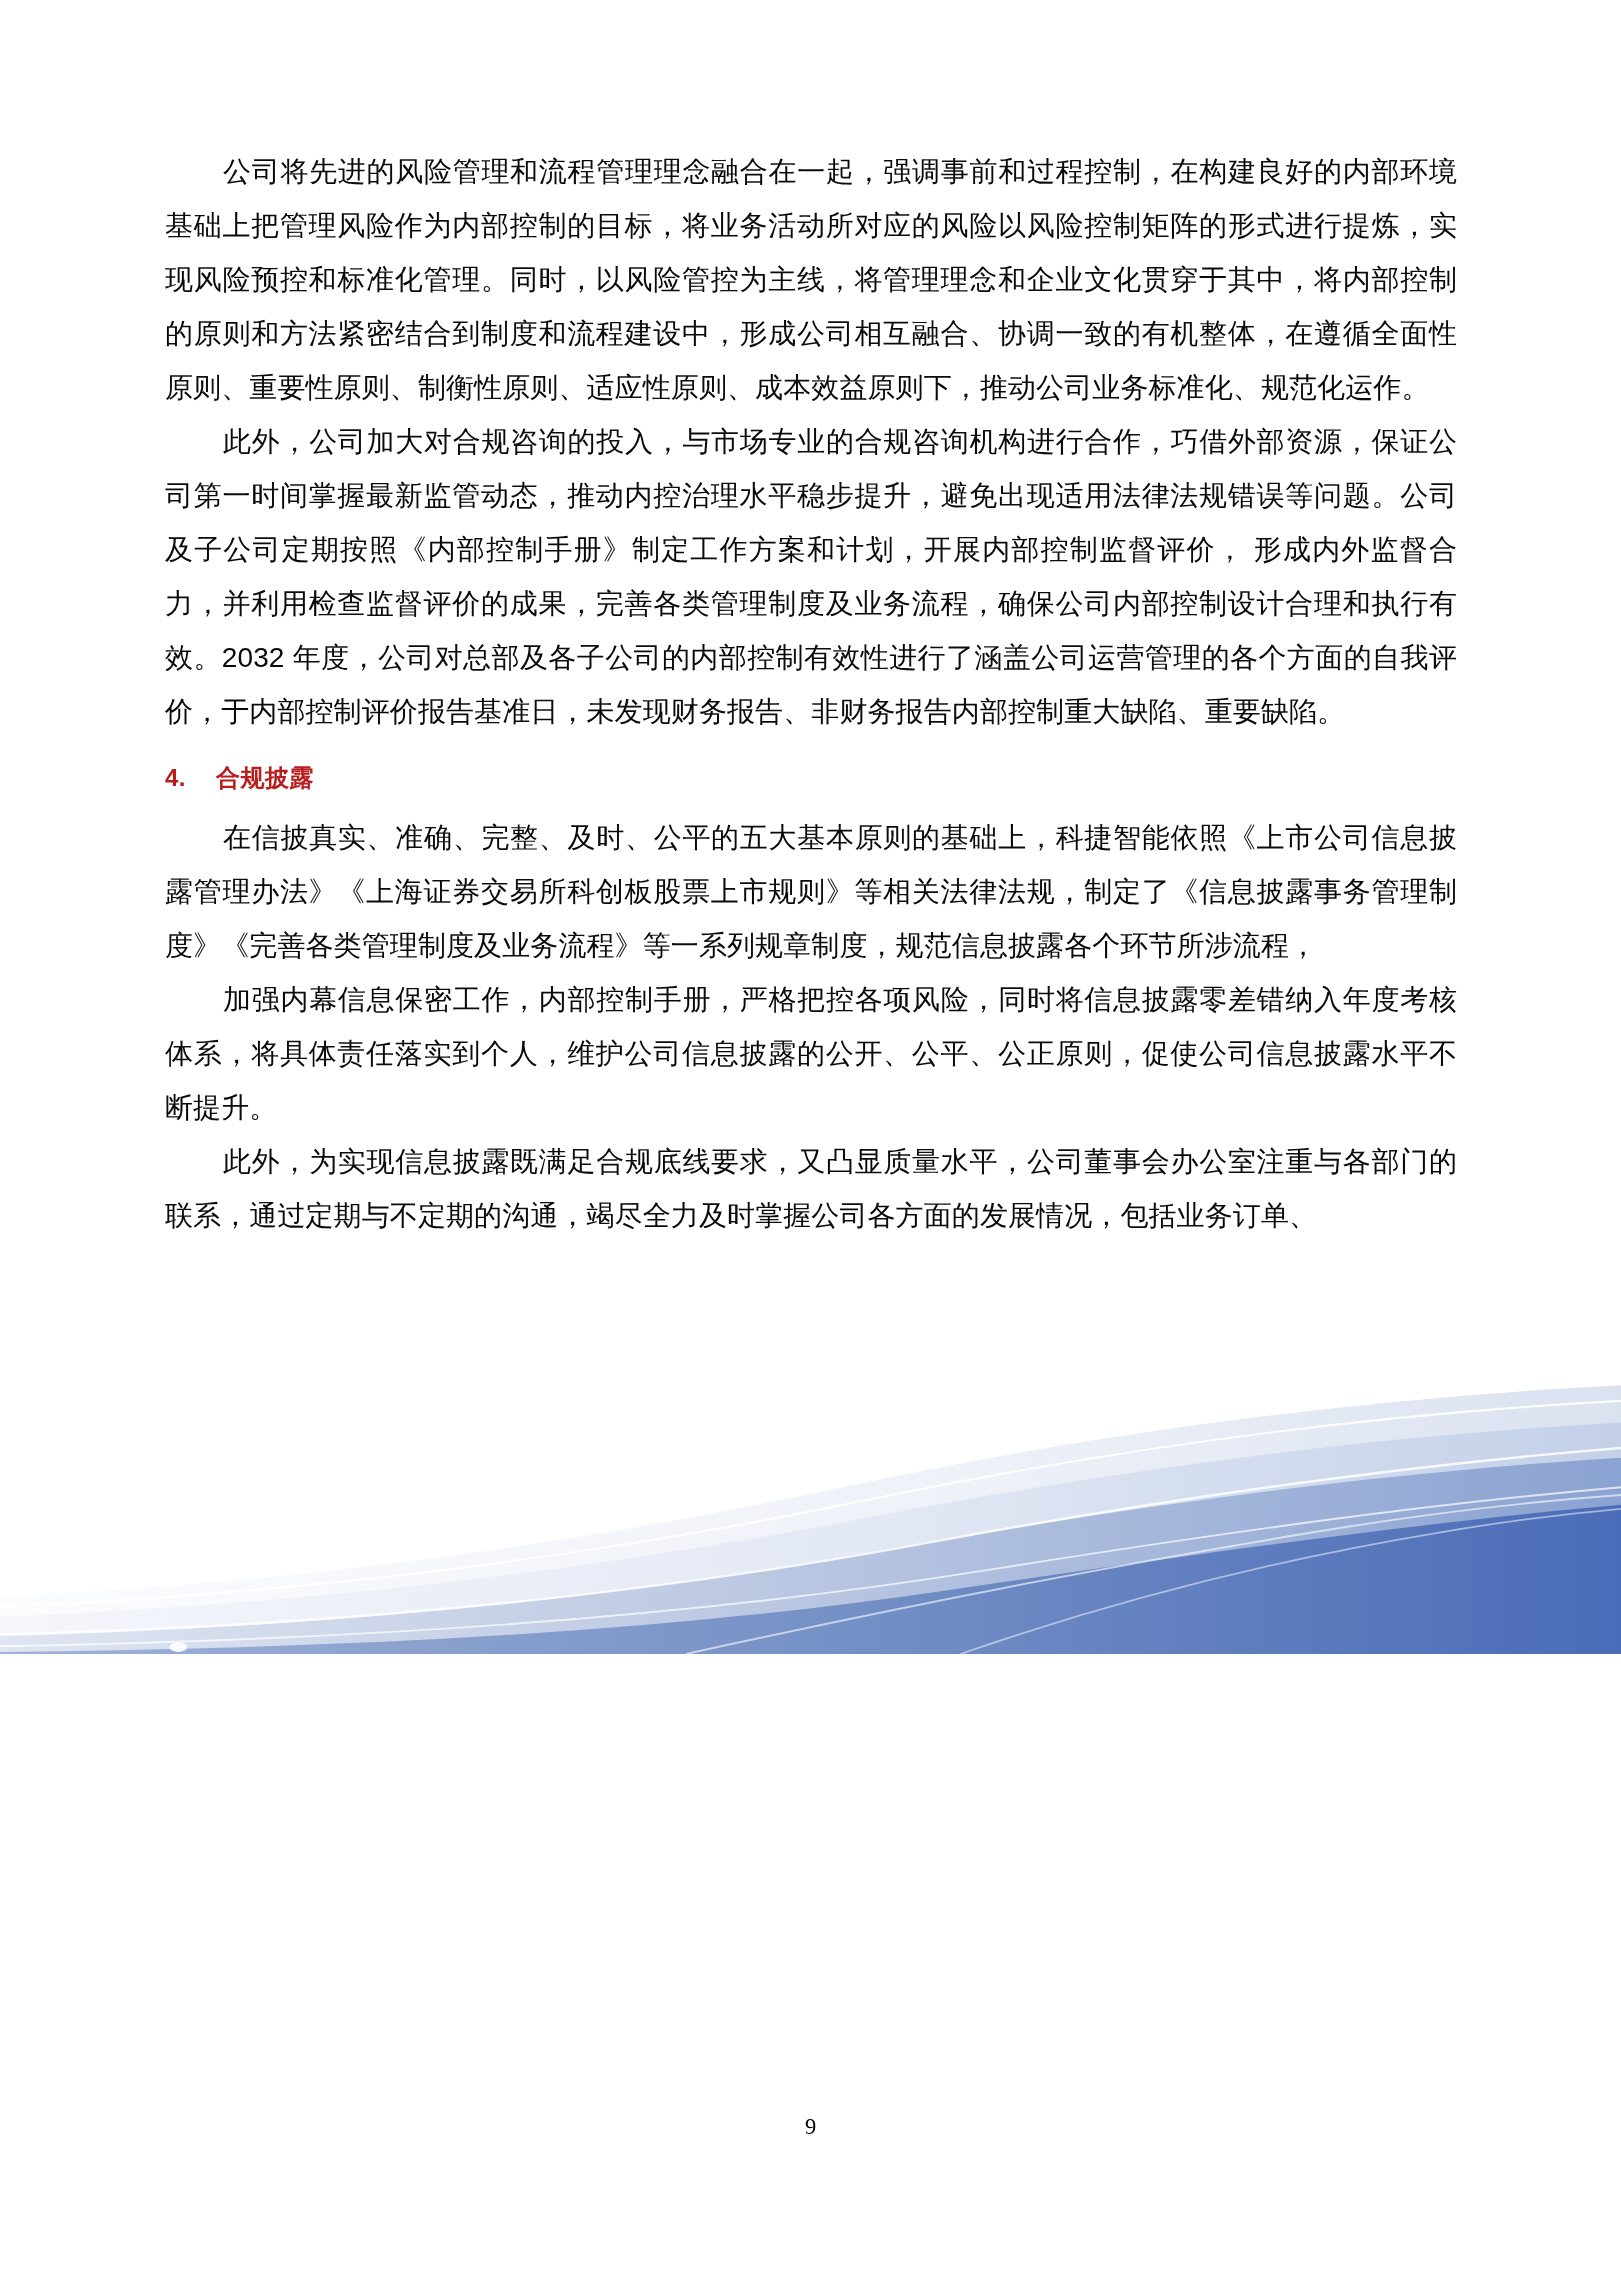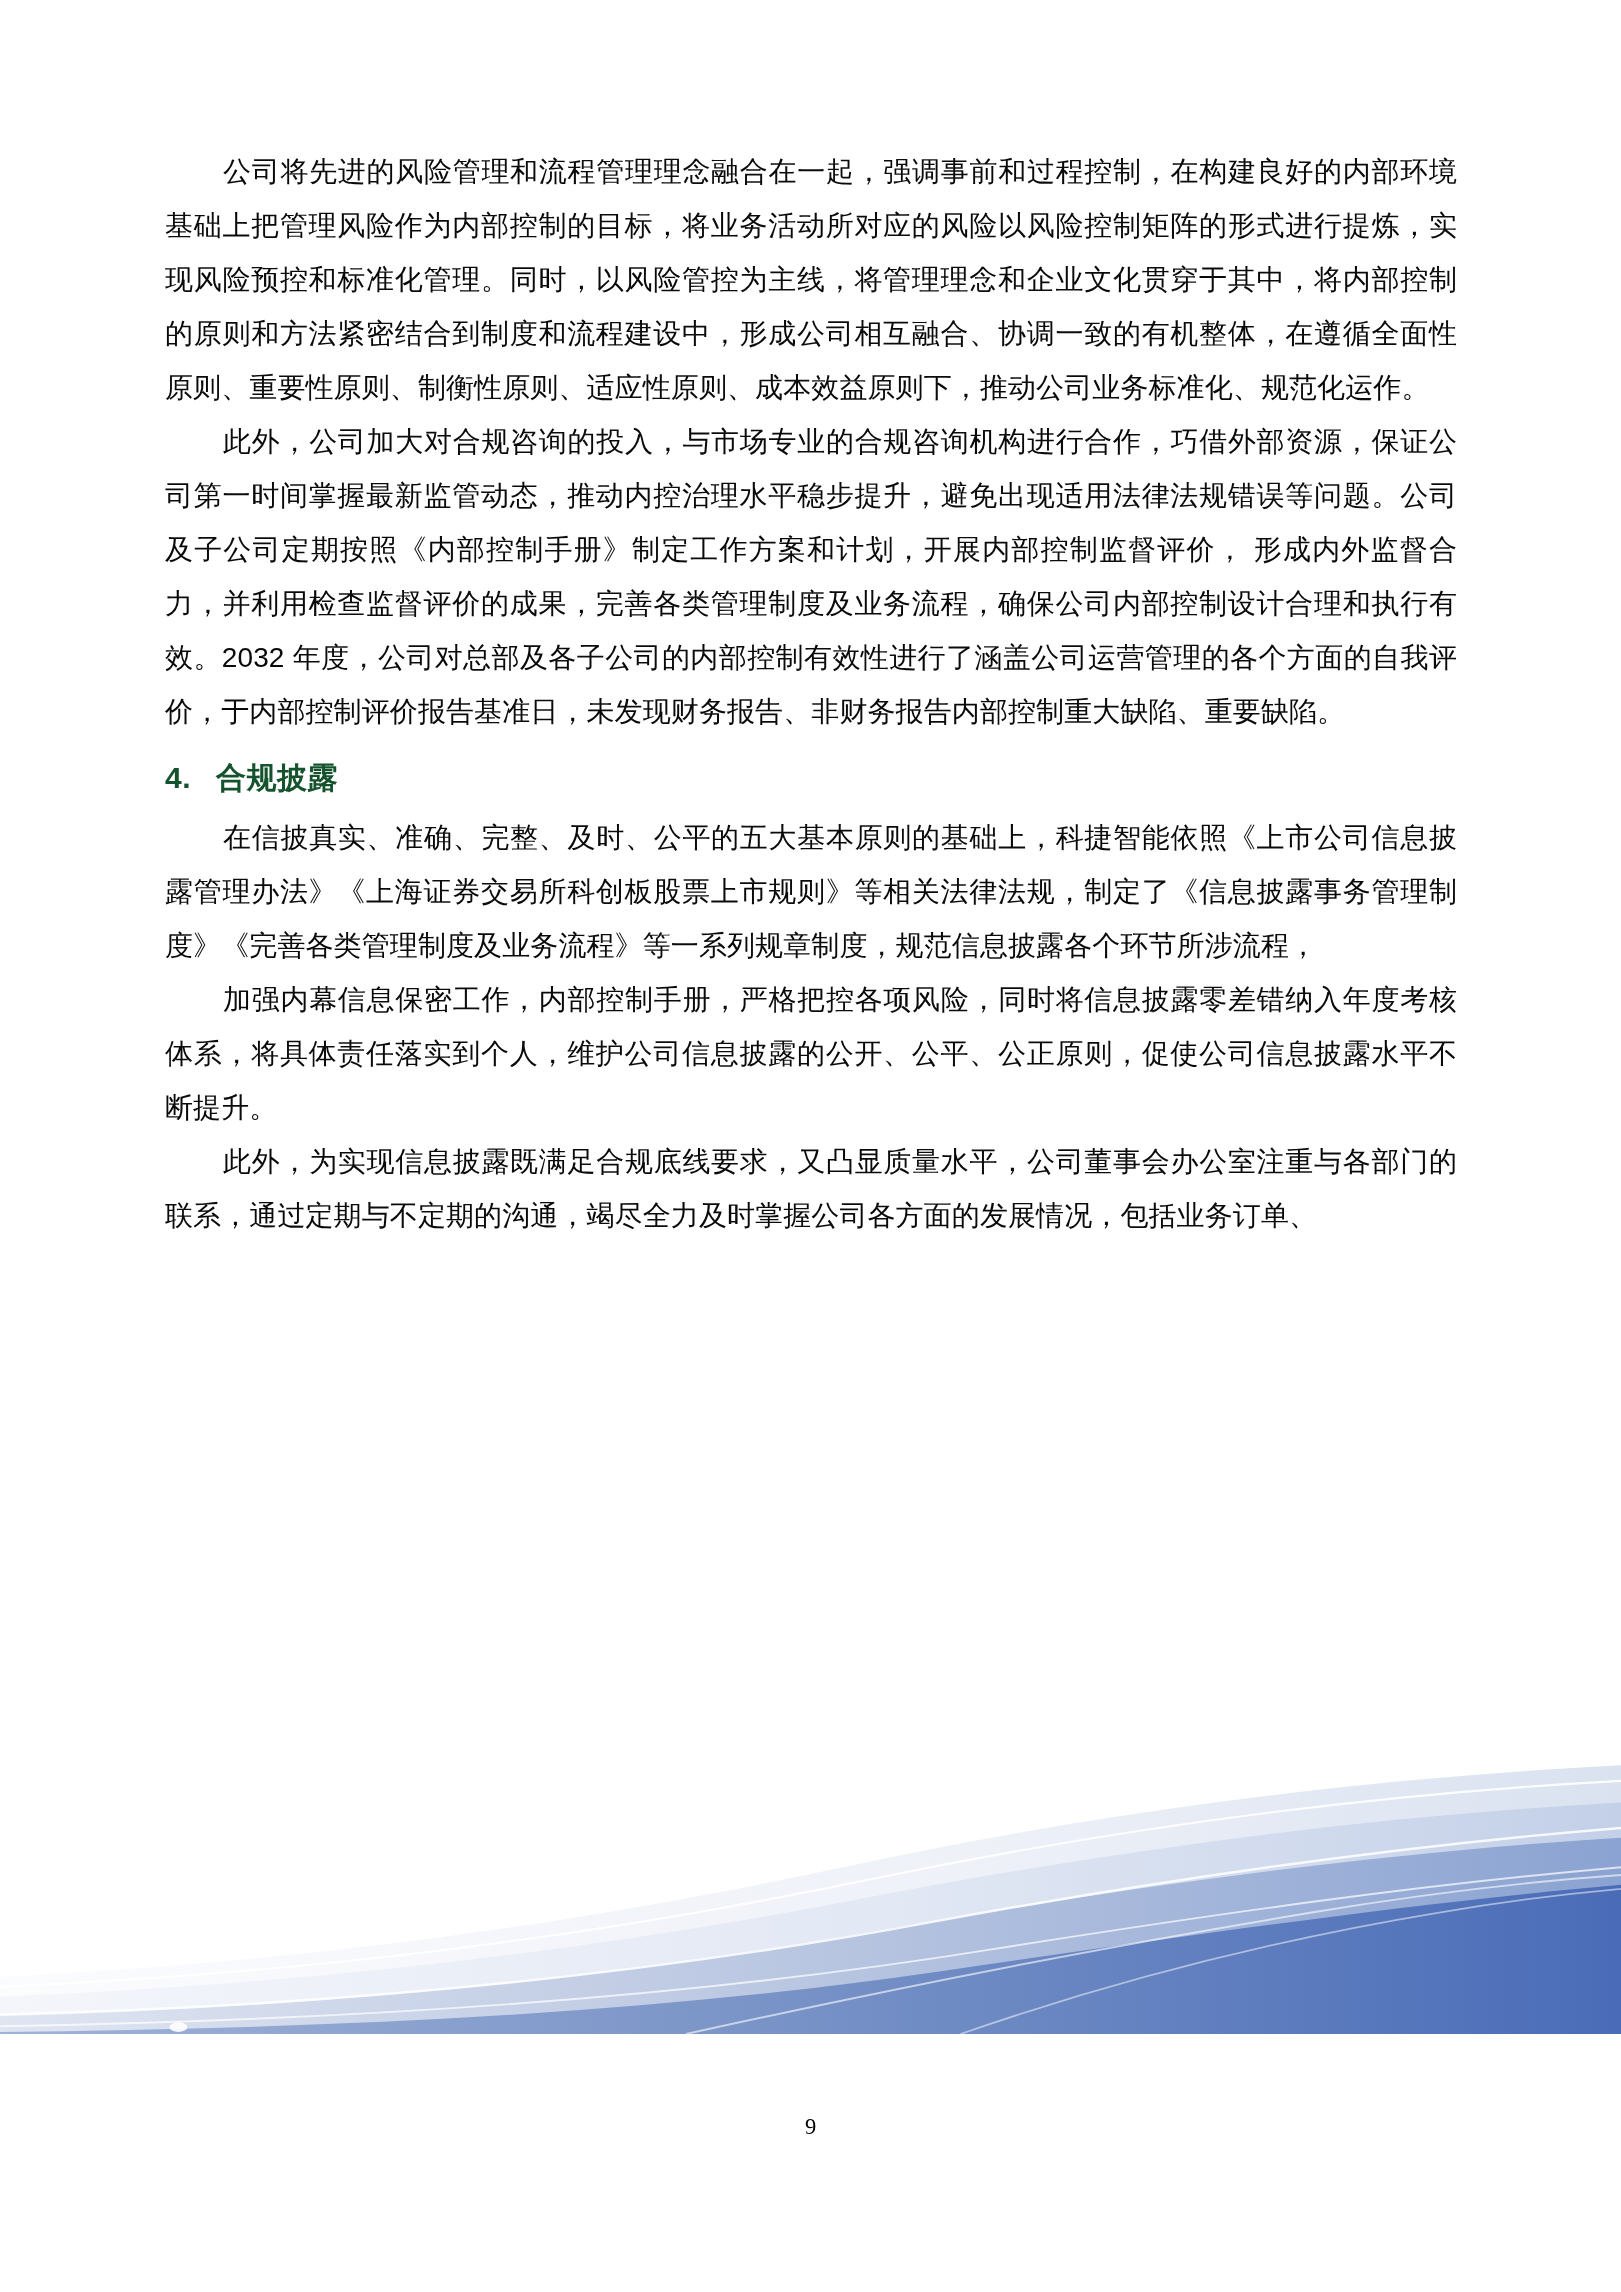--- a/index.html
+++ b/index.html
@@ -11,21 +11,21 @@
     height: 2293px;
     background: #ffffff;
     font-family: "Liberation Sans", "DejaVu Sans", sans-serif;
     overflow: hidden;
     position: relative;
   }
 
   .page {
     position: relative;
     width: 1621px;
-    height: 2034px;
+    height: 1654px;
     background: #ffffff;
     box-sizing: border-box;
   }
 
   .content {
     position: absolute;
     left: 165px;
     top: 145px;
     width: 1292px;
   }
@@ -45,24 +45,24 @@
   }
 
   p.body-para.last-of-block {
     margin-bottom: 0;
   }
 
   h2.section-heading {
     margin: 11.8px 0 5.9px 0;
     padding: 0;
     font-family: "Liberation Sans", "DejaVu Sans", sans-serif;
-    font-size: 30px;
+    font-size: 24px;
     font-weight: bold;
     line-height: 54px;
-    color: #14532d;
+    color: #b91c1c;
     text-indent: 0;
     letter-spacing: 0.5px;
   }
   h2.section-heading .num {
     display: inline-block;
     min-width: 51px;
   }
 
   
   .page-number {

